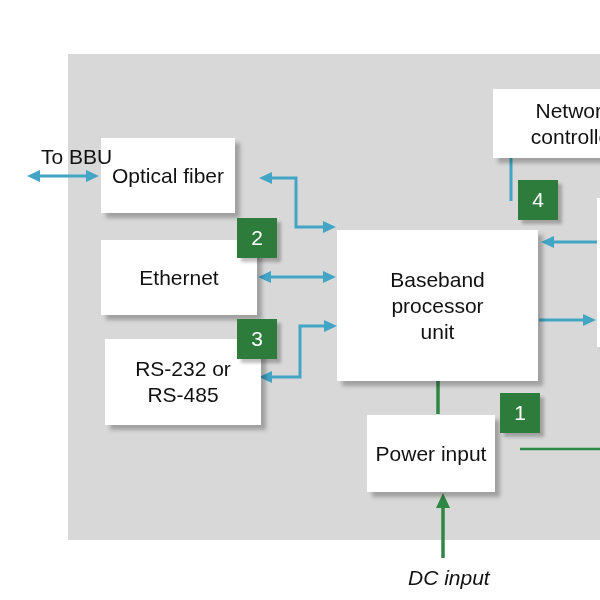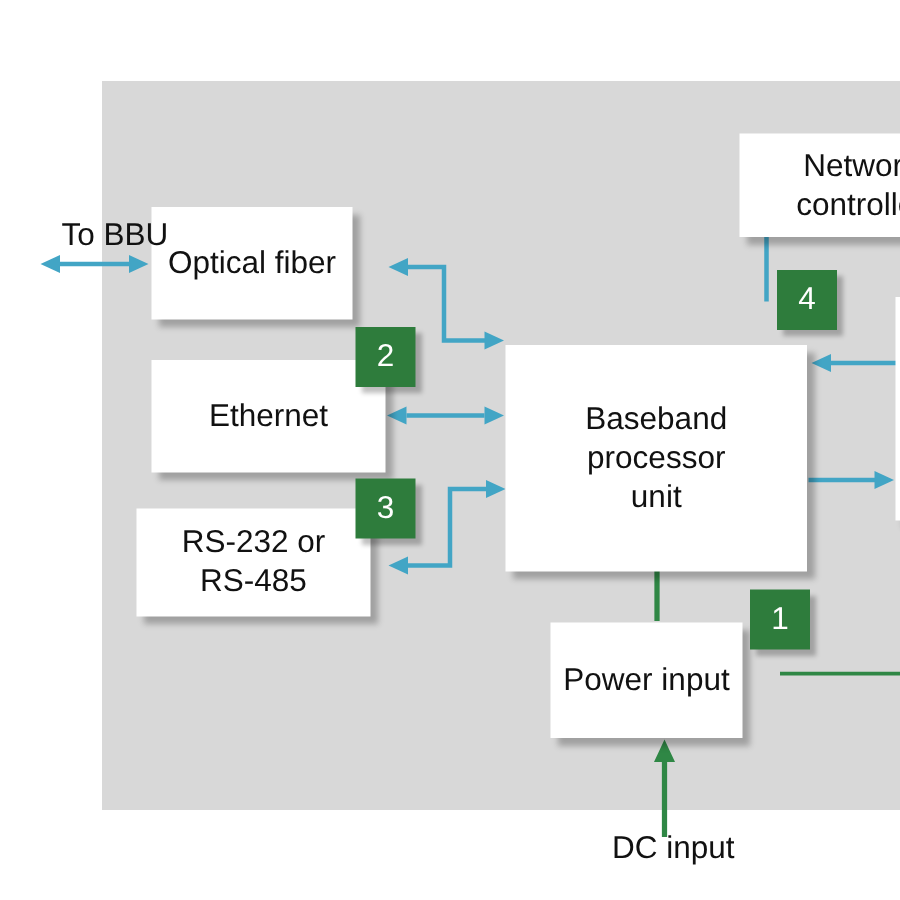--- a/index.html
+++ b/index.html
@@ -111,21 +111,21 @@
   </svg>
 
   <div class="box" style="left:101px; top:138px; width:134px; height:75px;">
     <span>Optical fiber</span>
   </div>
 
   <div class="box" style="left:101px; top:240px; width:156px; height:75px;">
     <span>Ethernet</span>
   </div>
 
-  <div class="box" style="left:91px; top:339px; width:156px; height:72px;">
+  <div class="box" style="left:105px; top:339px; width:156px; height:86px;">
     <span>RS-232 or
 RS-485</span>
   </div>
 
   <div class="box" style="left:337px; top:202px; width:201px; height:151px;margin-top:28px;">
     <span>Baseband
 processor
 unit</span>
   </div>
 
@@ -141,15 +141,15 @@
   <div class="box" style="left:597px; top:198px; width:120px; height:149px;">
     <span></span>
   </div>
 
   <div class="badge" style="left:500px; top:393px;">1</div>
   <div class="badge" style="left:237px; top:218px;">2</div>
   <div class="badge" style="left:237px; top:319px;">3</div>
   <div class="badge" style="left:518px; top:180px;">4</div>
 
   <div class="floating-label" style="left:21px; top:145px;margin-left:20px;">To BBU</div>
-  <div class="floating-label" style="left:408px; top:554px;">DC input</div>
+  <div class="floating-label" style="left:408px; top:566px;font-style:italic;">DC input</div>
 
 </div>
 
 </body></html>

